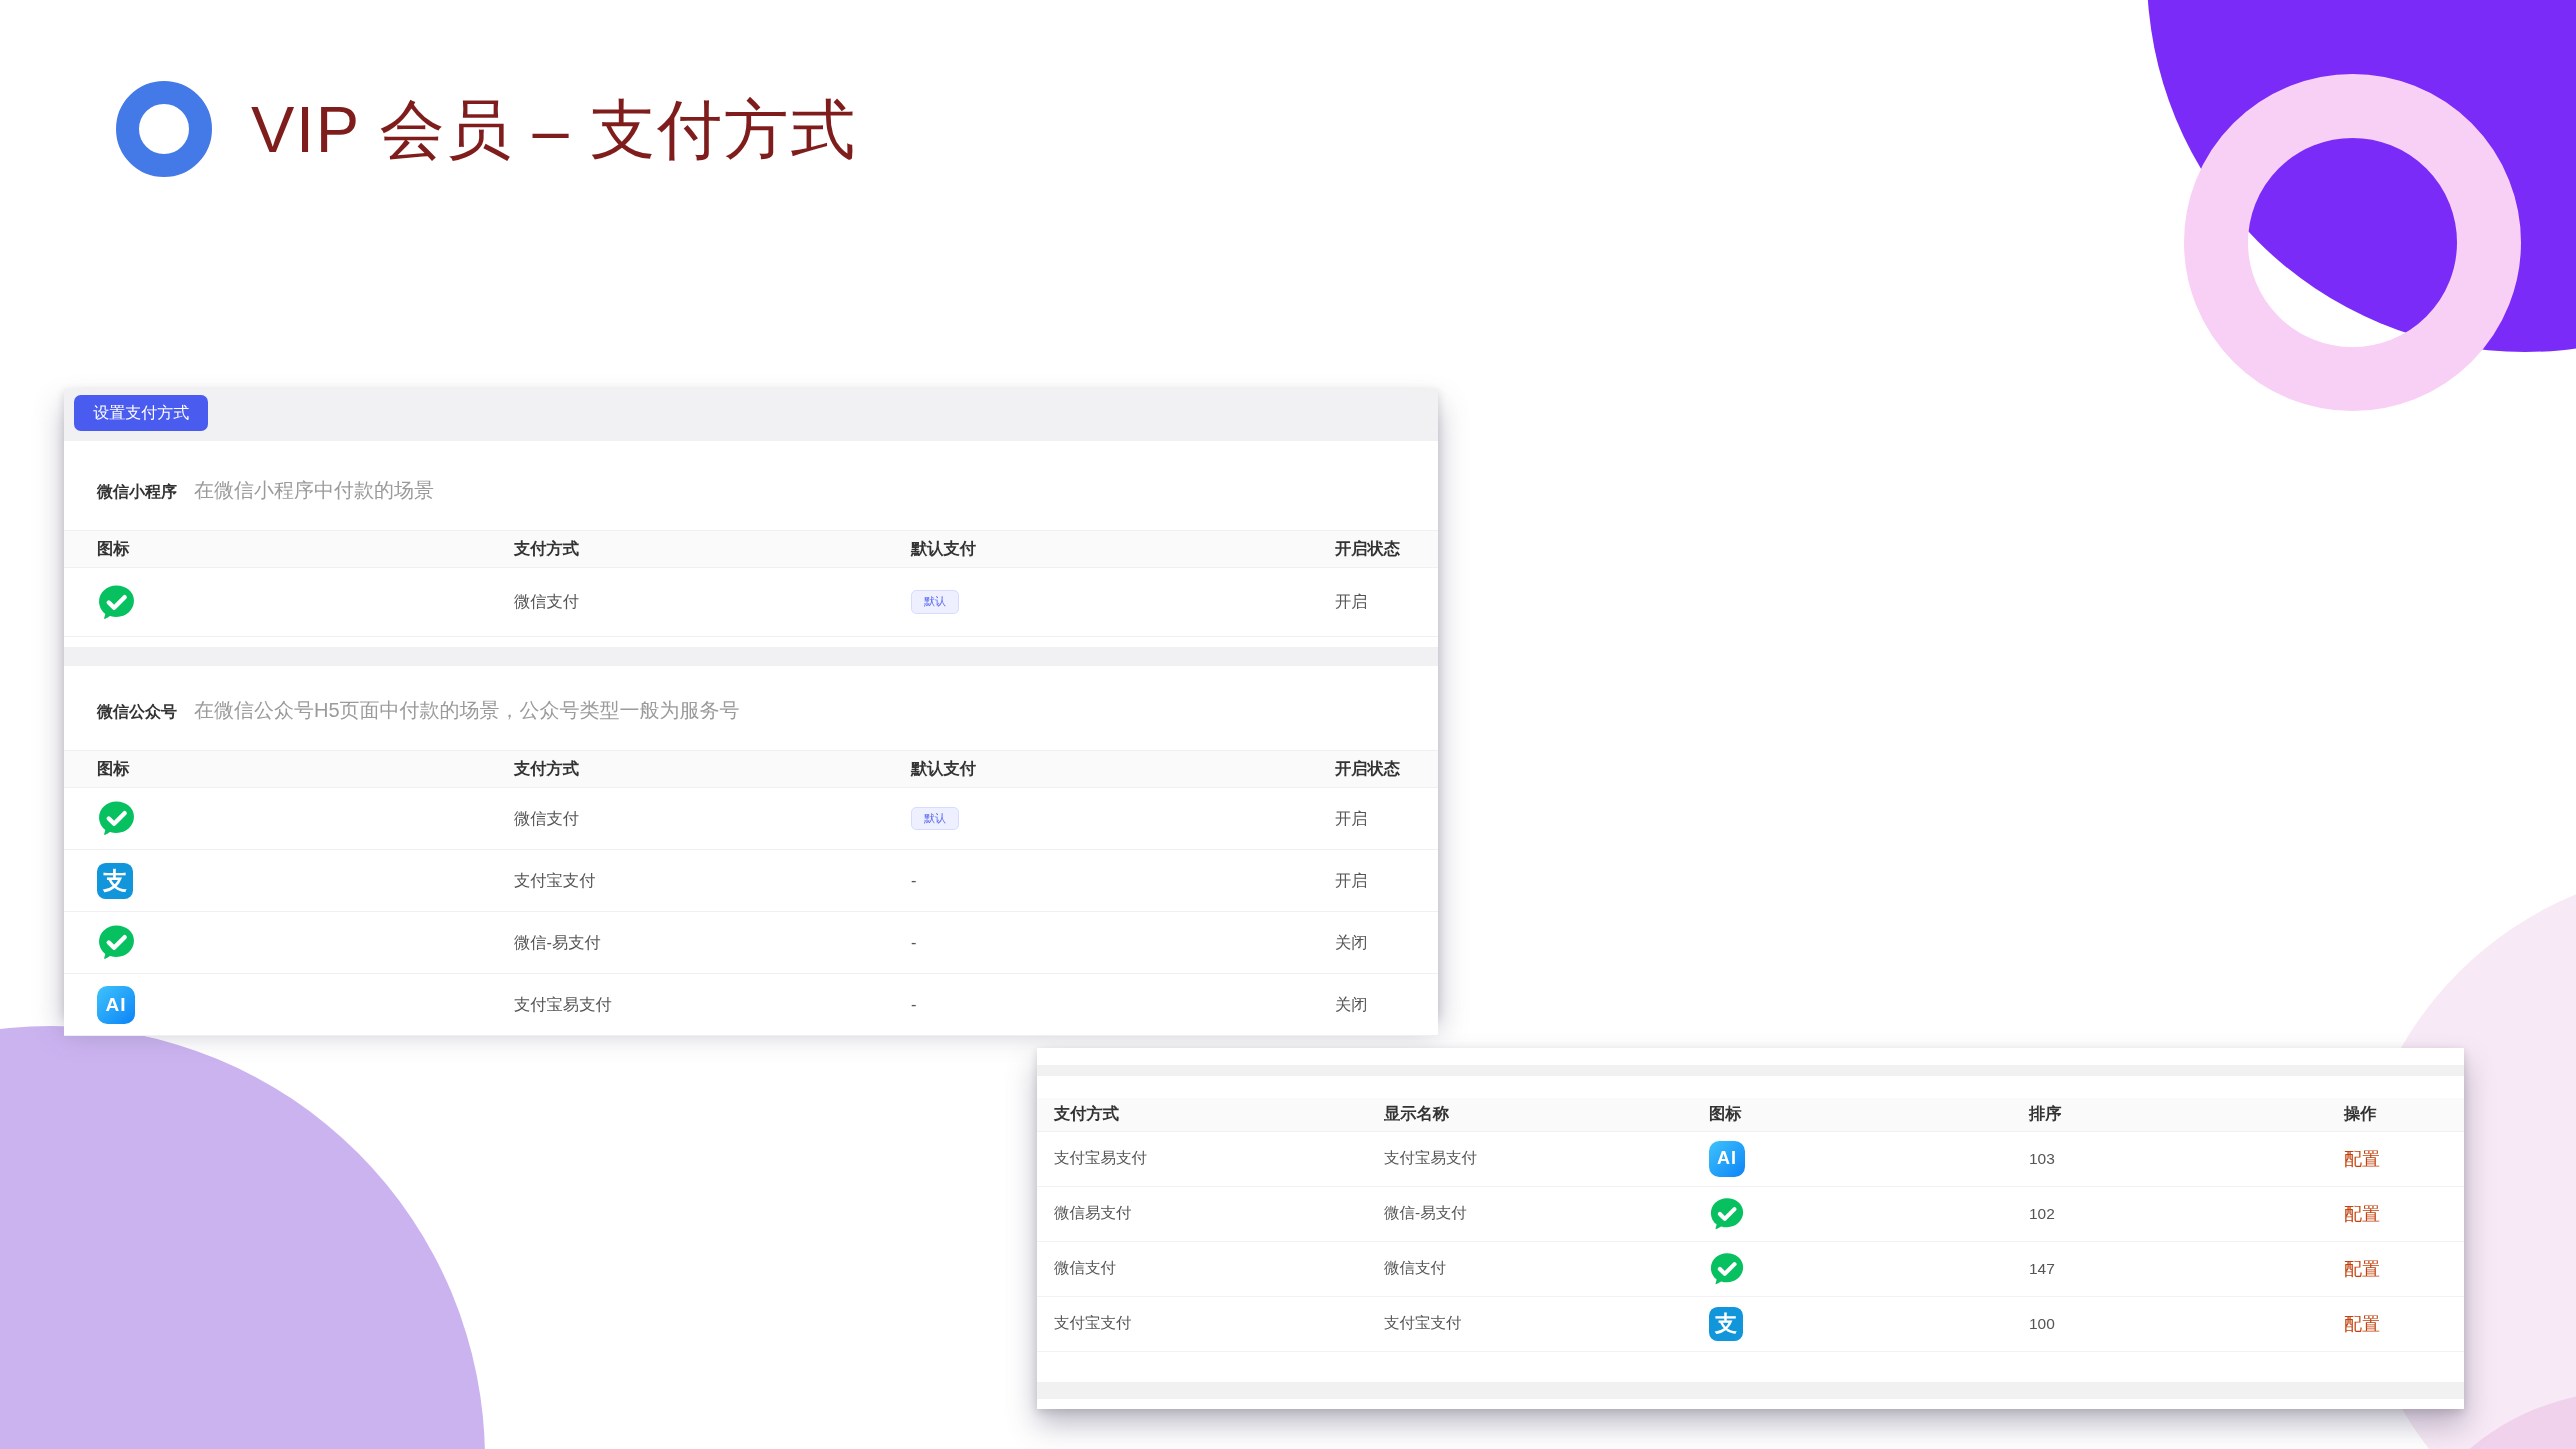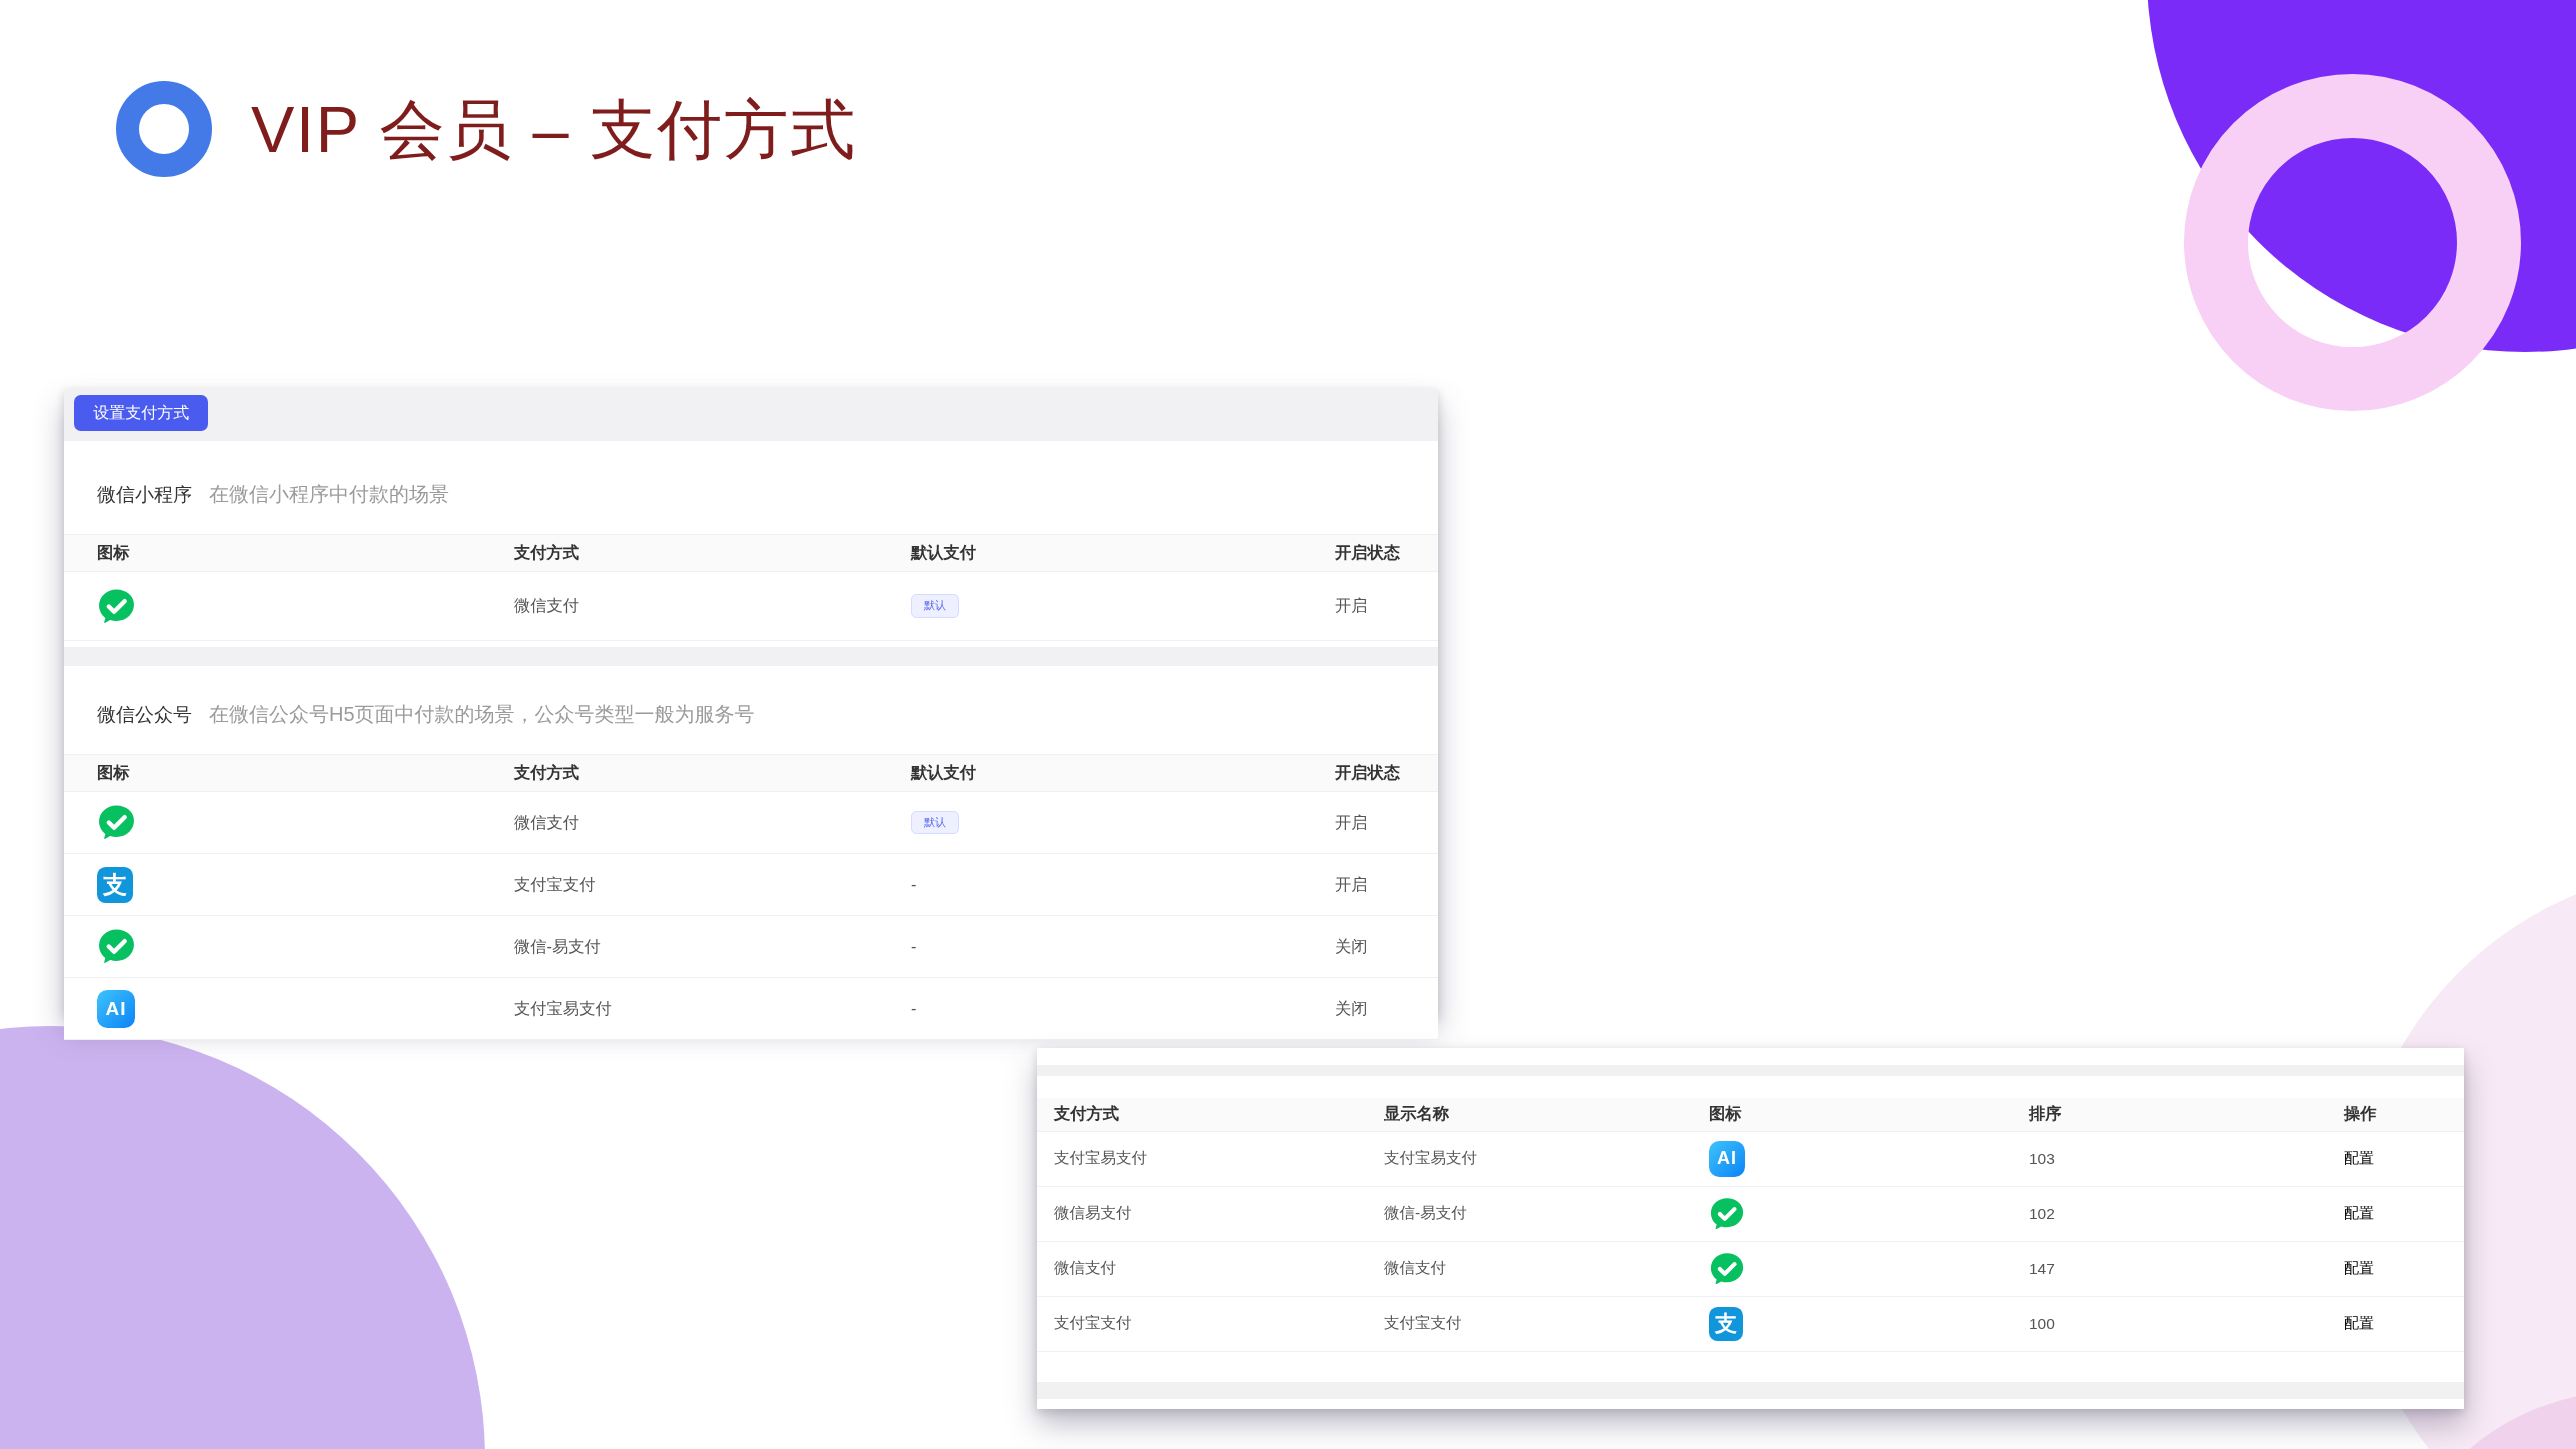--- a/index.html
+++ b/index.html
@@ -23,40 +23,40 @@
   .panel{position:absolute;z-index:2;box-shadow:0 15.5px 27.5px rgba(110,105,130,.45),0 3.4px 8.6px rgba(0,0,0,.15);}
   .panel-settings{left:64px;top:389px;width:1374px;height:627px;background:#f1f1f3;display:flex;flex-direction:column;}
   .p1-toolbar{height:52px;flex:0 0 auto;position:relative;}
   .btn-primary{position:absolute;left:10.3px;top:6px;height:36px;padding:0 19px;background:#4a5bf0;color:#fff;font-size:16px;border:none;border-radius:6.9px;font-family:inherit;display:flex;align-items:center;cursor:pointer;}
   .card{background:#fff;}
   .card-1{height:206px;flex:0 0 auto;}
   .card-gap{height:19px;flex:0 0 auto;}
   .card-2{flex:1 1 auto;}
   .section-head{margin:17px 0 0 33px;display:flex;align-items:baseline;white-space:nowrap;}
   .card-2 .section-head{margin-top:12px;}
-  .section-name{font-size:19px;font-weight:400;color:#333;margin-top:24px;}
+  .section-name{font-size:16px;font-weight:700;color:#333;margin-top:24px;}
   .section-desc{font-size:20px;color:#9b9b9b;margin-left:17px;}
   .tbl1{margin-top:26px;}
   .tbl1 .t-head{height:38px;background:#fafafa;border-top:0.9px solid #f0f0f2;border-bottom:0.9px solid #f0f0f2;display:grid;grid-template-columns:417px 397px 424px 1fr;align-items:center;padding-left:33px;box-sizing:border-box;}
   .tbl1 .t-head span{font-size:16.3px;color:#333;font-weight:600;}
   .tbl1 .t-row{display:grid;grid-template-columns:417px 397px 424px 1fr;align-items:center;padding-left:33px;box-sizing:border-box;border-bottom:0.9px solid #f0f0f2;background:#fff;}
   .card-1 .t-row{height:69px;}
   .card-2 .t-row{height:62px;}
   .cell{font-size:16.3px;color:#555;}
   .badge-default{display:inline-block;padding:4.3px 12px;font-size:11px;color:#5a6af0;background:#eef0ff;border:0.9px solid #d6dcff;border-radius:5.2px;line-height:1.2;}
 
   .panel-list{left:1037px;top:1048px;width:1427px;height:361px;background:#fff;display:flex;flex-direction:column;}
   .p2-strip-white{height:17px;flex:0 0 auto;background:#fff;}
   .p2-strip-gray{height:11px;flex:0 0 auto;background:#f1f1f2;}
   .p2-strip-white2{height:21.5px;flex:0 0 auto;background:#fff;}
   .tbl2-head{height:34px;flex:0 0 auto;background:#fafafa;border-bottom:0.9px solid #f0f0f2;display:grid;grid-template-columns:330px 325px 320px 315px 1fr;align-items:center;padding-left:17px;box-sizing:border-box;}
   .tbl2-head span{font-size:16.3px;color:#333;font-weight:600;}
   .tbl2-row{height:55px;flex:0 0 auto;display:grid;grid-template-columns:330px 325px 320px 315px 1fr;align-items:center;padding-left:17px;box-sizing:border-box;border-bottom:0.9px solid #f2f2f6;}
   .cell-sm{font-size:15.5px;color:#555;}
-  .link{font-size:15px;color:#000000;text-decoration:none;cursor:pointer;}
+  .link{font-size:18px;color:#c2410c;text-decoration:none;cursor:pointer;}
   .p2-footer-spacer{flex:1 1 auto;}
   .p2-footer-gray{height:17px;flex:0 0 auto;background:#f1f1f2;margin-bottom:10.3px;}
 
   
   .icon{display:inline-flex;align-items:center;justify-content:center;}
   .icon-wechat{width:39px;height:39px;color:#07c160;}
   .icon-wechat svg{width:100%;height:100%;}
   .icon-alipay{width:36px;height:36px;background:#1296db;border-radius:8.6px;color:#fff;font-size:24px;font-weight:700;}
   .icon-ai{width:38px;height:38px;background:linear-gradient(135deg,#3ec3fb 0%,#0c83f7 100%);border-radius:10.3px;color:#fff;font-size:19px;font-weight:700;font-style:normal;letter-spacing:0.9px;}
   .panel-list .icon-wechat{width:36px;height:36px;}

